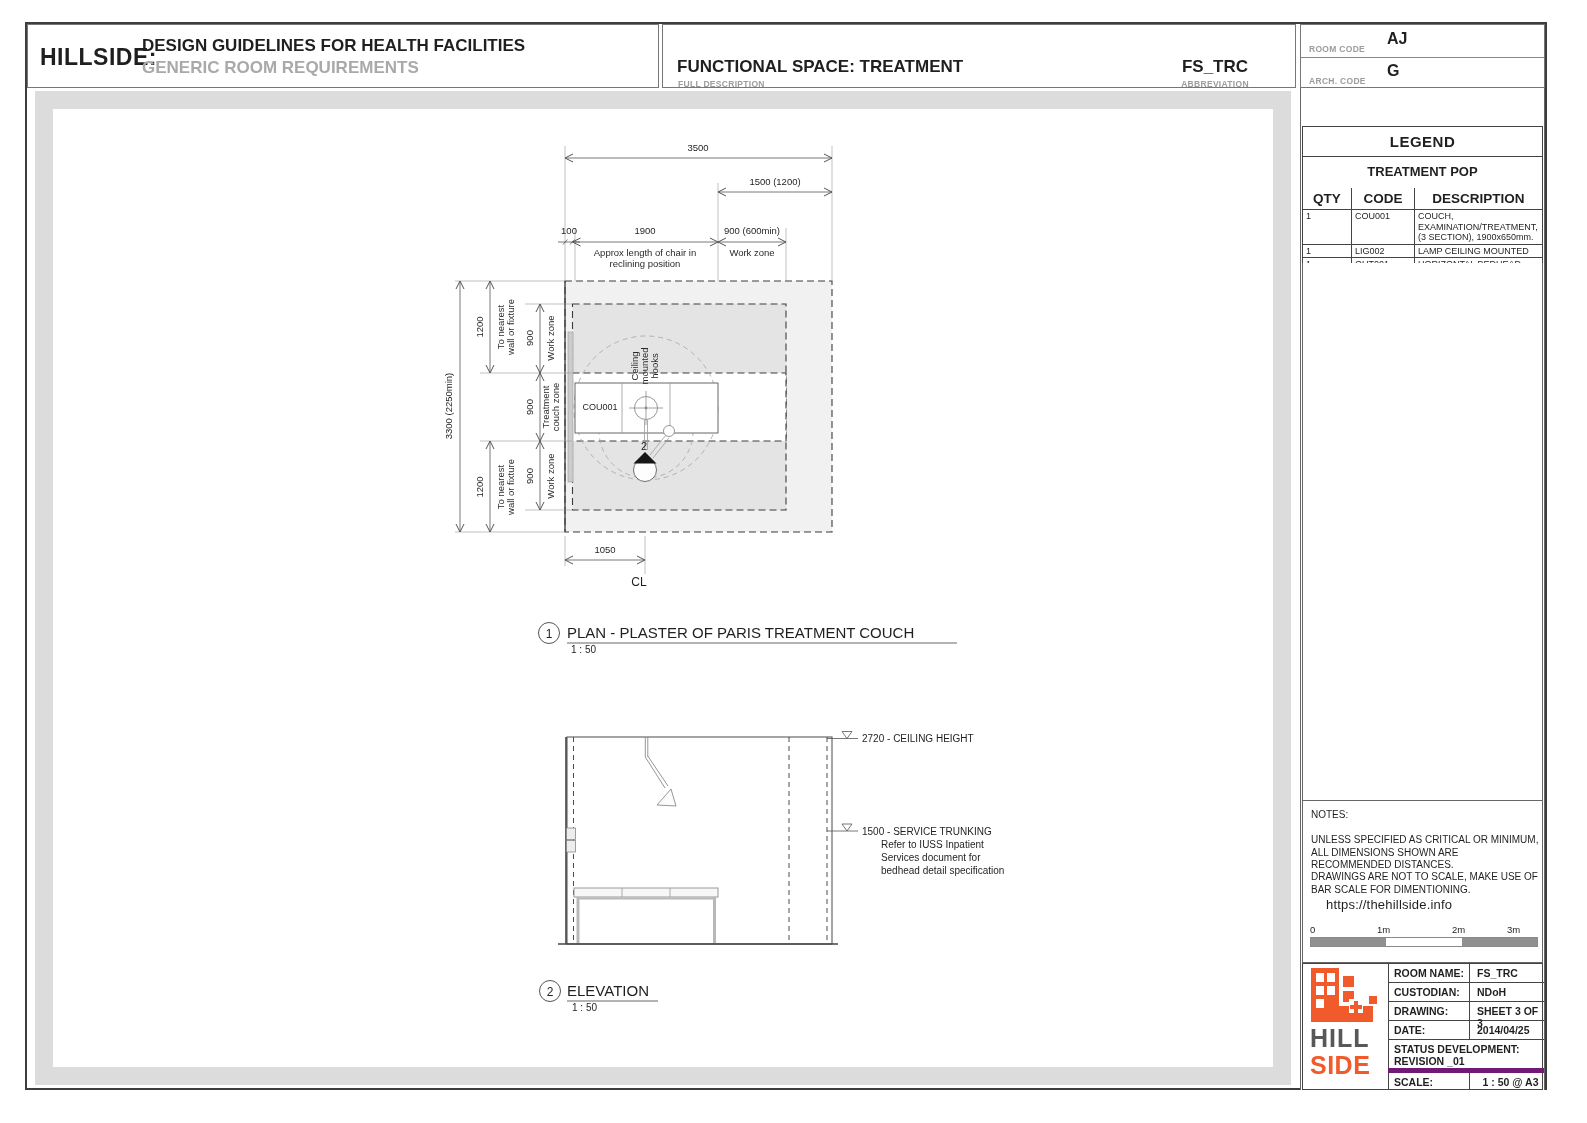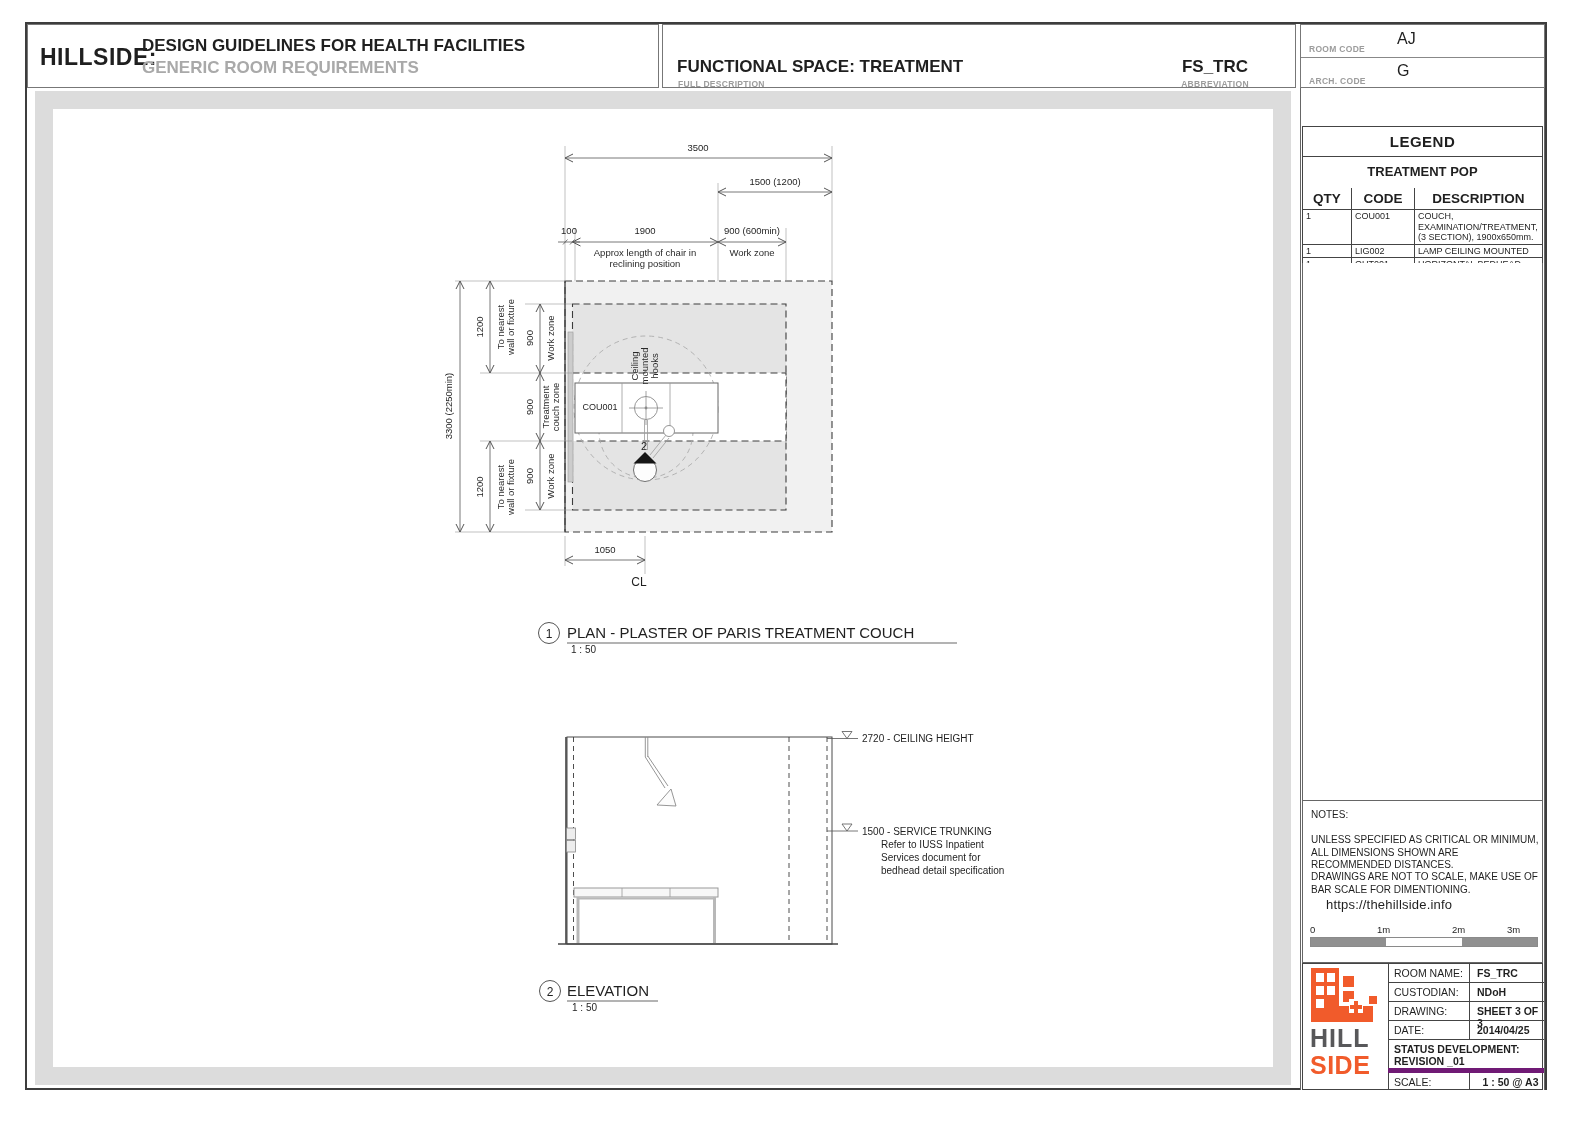--- a/index.html
+++ b/index.html
@@ -16,21 +16,21 @@
   #hd-sub{left:142px;top:58px;font-size:17px;font-weight:bold;color:#a9a9a9;}
   #hd-mid{left:662px;top:24px;width:634px;height:64px;}
   #fs-title{left:677px;top:57px;font-size:17px;font-weight:bold;}
   #fs-desc-label{left:678px;top:79px;font-size:8.5px;color:#9c9c9c;font-weight:bold;letter-spacing:.3px;}
   #abbrev{left:1160px;top:57px;width:110px;text-align:center;font-size:17px;font-weight:bold;}
   #abbrev-label{left:1160px;top:79px;width:110px;text-align:center;font-size:8.5px;color:#9c9c9c;font-weight:bold;letter-spacing:.3px;}
   
   #hd-right{left:1300px;top:24px;width:245px;height:64px;}
   .code-row{position:absolute;left:0;width:100%;height:32px;}
   .code-label{position:absolute;left:8px;bottom:3px;font-size:8.5px;color:#9c9c9c;font-weight:bold;letter-spacing:.3px;}
-  .code-value{position:absolute;left:96px;top:5px;font-size:16px;font-weight:normal;}
+  .code-value{position:absolute;left:86px;top:5px;font-size:16px;font-weight:bold;}
   #code-div{position:absolute;left:0;top:32px;width:100%;border-top:1px solid #888;}
   
   #mat{left:35px;top:91px;width:1256px;height:994px;background:#dcdcdc;}
   #canvas{left:53px;top:109px;width:1220px;height:958px;background:#ffffff;}
   
   #rpanel{left:1300px;top:88px;width:245px;height:1002px;border-left:1px solid #666;border-right:1px solid #666;background:#fff;}
   .rp{position:absolute;left:1px;width:241px;box-sizing:border-box;background:#fff;}
   #lg-title{top:38px;height:31px;border:1px solid #444;text-align:center;font-size:15px;font-weight:bold;line-height:30px;letter-spacing:.5px;}
   #lg-sub{top:68px;height:33px;border:1px solid #444;border-top:none;text-align:center;font-size:13px;font-weight:bold;line-height:32px;}
   #lg-table{top:100px;border:1px solid #444;border-top:none;}
@@ -46,21 +46,21 @@
   .note-t{position:absolute;left:8px;right:2px;}
   #notes-url{font-size:13px;letter-spacing:.2px;padding-left:11px;}
   
   .sb-label{position:absolute;font-size:9.5px;top:123px;}
   #sbar{position:absolute;left:7px;top:136px;width:226px;height:8px;border:1px solid #8a8a8a;display:flex;}
   .sb-seg{height:100%;}
   
   #tblock{top:875px;height:127px;border:1px solid #444;}
   #logo-cell{position:absolute;left:0;top:0;width:85px;height:125px;border-right:1px solid #444;}
   .tb-row{position:absolute;left:85px;width:156px;border-bottom:1px solid #444;display:flex;}
-  .tb-label{width:75px;border-right:1px solid #444;font-size:10.5px;font-weight:normal;padding:3px 0 0 6px;}
+  .tb-label{width:75px;border-right:1px solid #444;font-size:10.5px;font-weight:bold;padding:3px 0 0 6px;}
   .tb-value{flex:1;font-size:10.5px;font-weight:bold;padding:3px 0 0 7px;}
   .tb-full{position:absolute;left:85px;width:156px;border-bottom:5px solid #701a75;font-size:10.5px;font-weight:bold;padding:3px 0 0 6px;box-sizing:border-box;}
   #logo-hill{position:absolute;left:7px;top:62px;font-size:25px;font-weight:bold;color:#58585a;letter-spacing:1px;line-height:25px;}
   #logo-side{position:absolute;left:7px;top:89px;font-size:25px;font-weight:bold;color:#F15B2B;letter-spacing:.5px;line-height:25px;}
   
   #draw{left:0;top:0;width:1587px;height:1123px;pointer-events:none;}
   text{font-family:"Liberation Sans",sans-serif;fill:#1f1f1f;}
   .dimtx{font-size:9.5px;}
   .lbltx{font-size:9.5px;fill:#2a2a2a;}
   .codetx{font-size:9px;}

